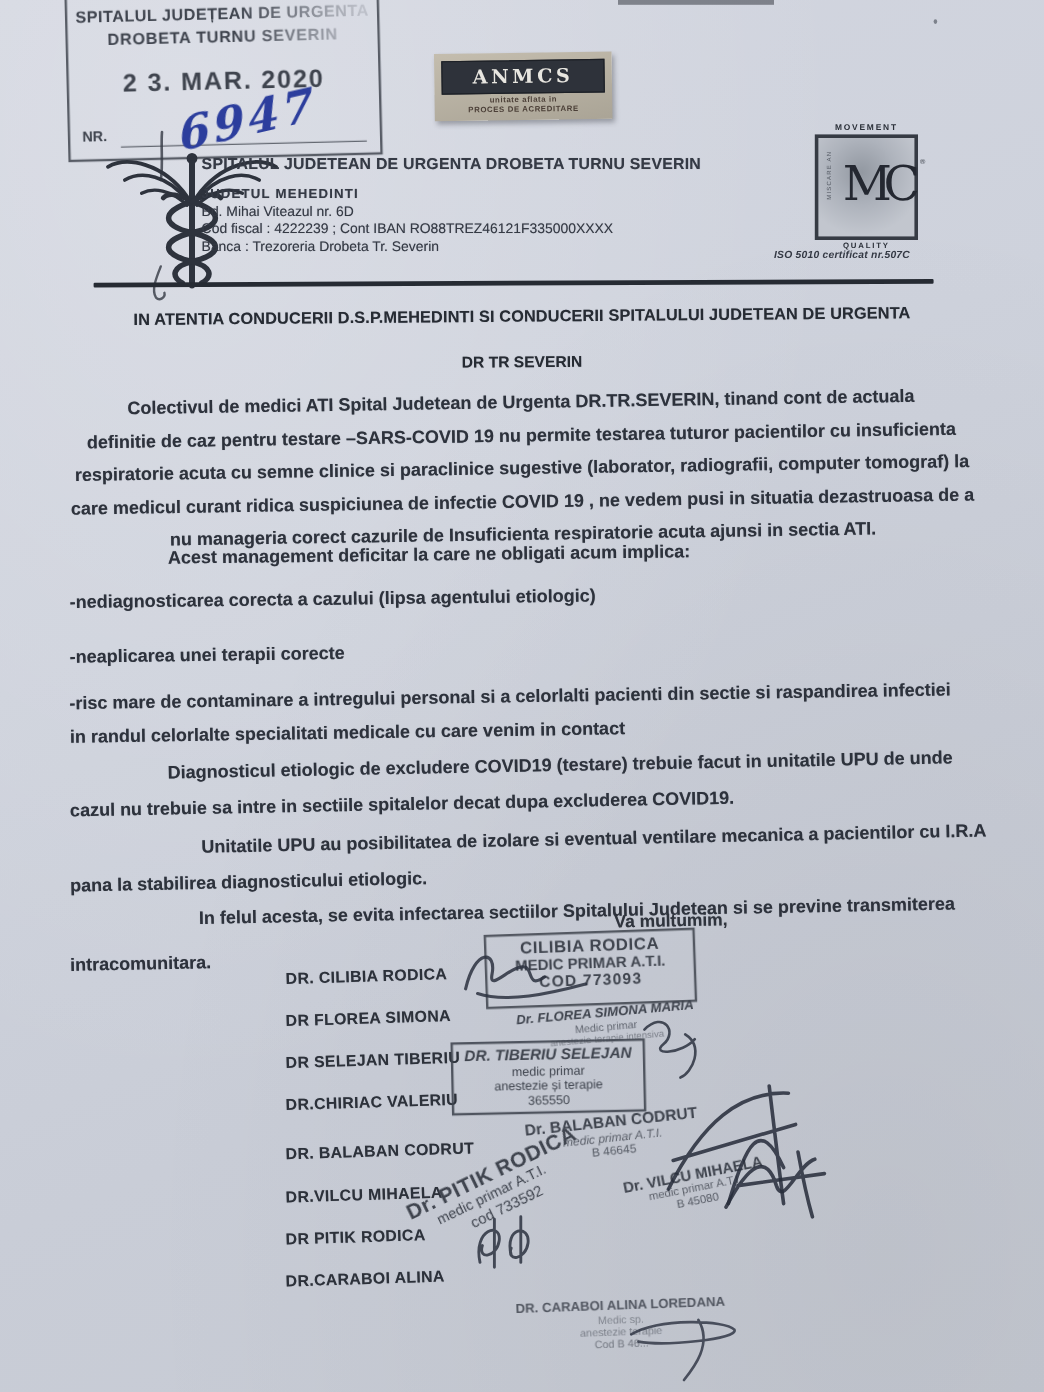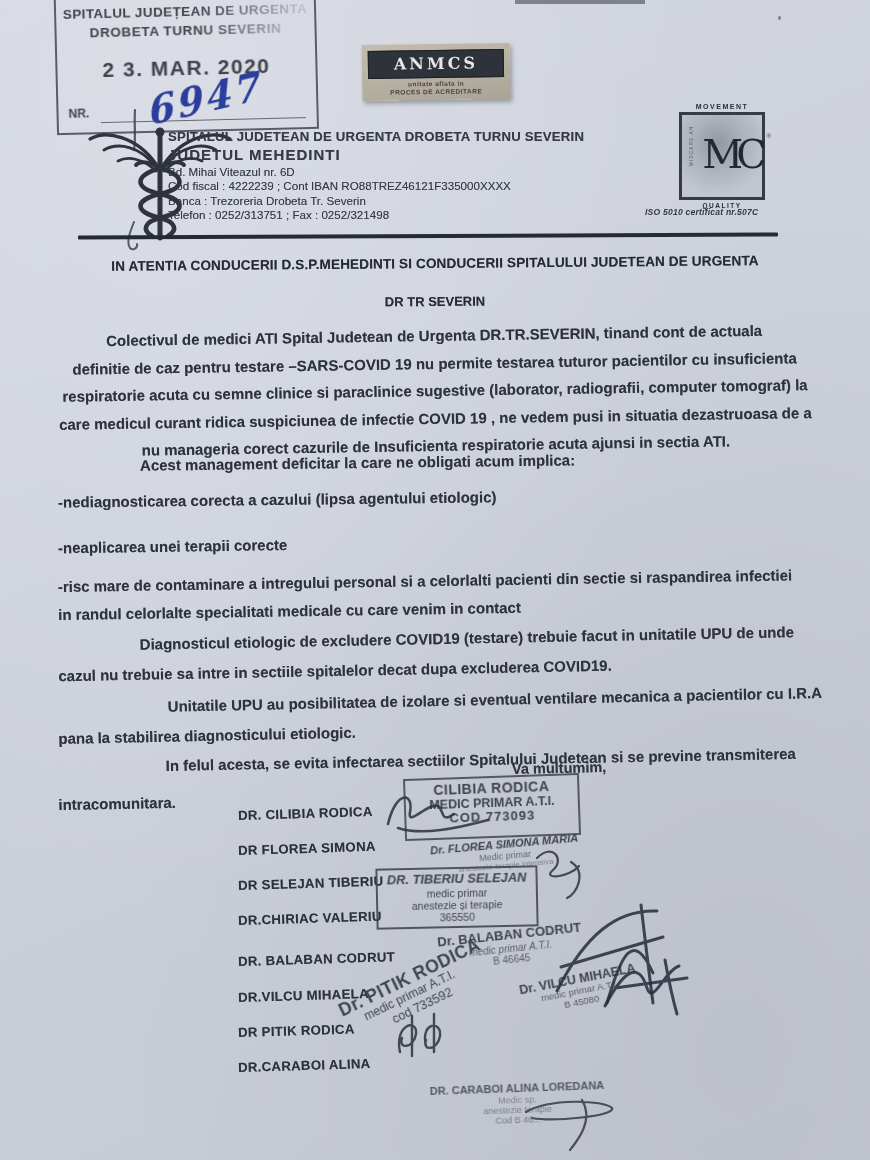--- a/index.html
+++ b/index.html
@@ -37,21 +37,21 @@
   .anmcs-box{ background:#2e323a; color:#e8e6e0; text-align:center; font-family:"DejaVu Serif", serif;
     font-weight:bold; font-size:16px; letter-spacing:3px; padding:3px 0 4px 0; border:1px solid #1d2026;}
   .anmcs-sub{ text-align:center; font-size:6.5px; font-weight:bold; color:#4c4038; letter-spacing:.5px; margin-top:2px; line-height:8px;}
 
   
   .caduceus{ left:78px; top:124px; }
 
   
   .lh{ left:168px; top:129px; width:520px; text-align:left; color:#353a45;}
   .lh-1{ font-size:13.2px; font-weight:bold; letter-spacing:.2px;}
-  .lh-2{ font-size:15px; font-weight:bold; letter-spacing:1px; margin-top:2px;}
+  .lh-2{ font-size:11px; font-weight:bold; letter-spacing:1px; margin-top:12px;}
   .lh-r{ font-size:11.6px; margin-top:1.5px; }
 
   
   .mc{ left:670px; top:103px; width:104px; text-align:center; color:#2a2f38;}
   .mc-top{ font-size:7px; font-weight:bold; letter-spacing:1.5px;}
   .mc-box{ position:relative; margin:2px auto 0 auto; width:80px; height:82px; border:3px solid #363b44;
     background:radial-gradient(circle at 45% 35%, #9298a1 0%, #aeb3bc 40%, #c2c6ce 75%);}
   .mc-letters{ position:absolute; left:0; right:0; top:16px; font-family:"DejaVu Serif", serif;
     font-size:40px; color:#242831; letter-spacing:-7px; text-indent:-6px;margin-left:24px;}
   .mc-side{ position:absolute; left:-11px; top:28px; font-size:5px; letter-spacing:1px; transform:rotate(-90deg); color:#3b404a; opacity:.8;}
@@ -161,21 +161,20 @@
       <path d="M82 44 C92 38 102 36 106 41" stroke-width="4"></path>
     </g>
   </svg>
 
   <div class="abs lh print">
     <div class="lh-1">SPITALUL JUDETEAN DE URGENTA DROBETA TURNU SEVERIN</div>
     <div class="lh-2">JUDETUL MEHEDINTI</div>
     <div class="lh-r">Bd. Mihai Viteazul nr. 6D</div>
     <div class="lh-r">Cod fiscal : 4222239 ; Cont IBAN RO88TREZ46121F335000XXXX</div>
     <div class="lh-r">Banca : Trezoreria Drobeta Tr. Severin</div>
-    <div class="lh-r">Telefon : 0252/313751 ; Fax : 0252/321498</div>
   </div>
 
   <div class="abs mc">
     <div class="mc-top">MOVEMENT</div>
     <div class="mc-box">
       <div class="mc-letters">MC</div>
       <div class="mc-side">MISCARE AN</div>
       <div class="mc-reg">®</div>
     </div>
     <div class="mc-bottom">QUALITY</div>

